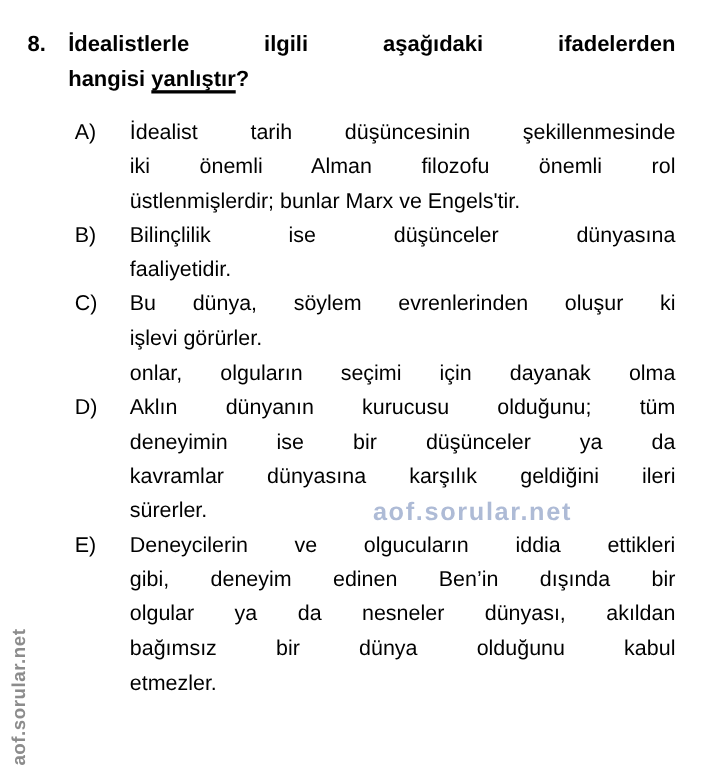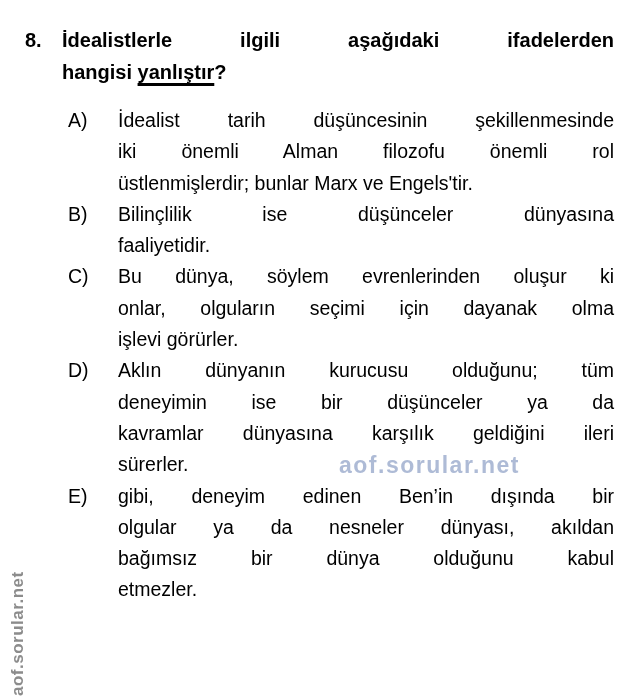--- a/index.html
+++ b/index.html
@@ -102,36 +102,37 @@
         <div class="opt-letter">B)</div>
         <div class="opt-text">
           <div class="opt-line just">Bilinçlilik ise düşünceler dünyasına</div>
           <div class="opt-line">faaliyetidir.</div>
         </div>
       </div>
       <div class="option">
         <div class="opt-letter">C)</div>
         <div class="opt-text">
           <div class="opt-line just">Bu dünya, söylem evrenlerinden oluşur ki</div>
+          <div class="opt-line">işlevi görürler.</div>
           <div class="opt-line just">onlar, olguların seçimi için dayanak olma</div>
-          <div class="opt-line">işlevi görürler.</div>
         </div>
       </div>
       <div class="option">
         <div class="opt-letter">D)</div>
         <div class="opt-text">
           <div class="opt-line just">Aklın dünyanın kurucusu olduğunu; tüm</div>
           <div class="opt-line just">deneyimin ise bir düşünceler ya da</div>
           <div class="opt-line just">kavramlar dünyasına karşılık geldiğini ileri</div>
           <div class="opt-line">sürerler.</div>
         </div>
       </div>
       <div class="option">
         <div class="opt-letter">E)</div>
         <div class="opt-text">
+          <div class="opt-line just">Deneycilerin ve olgucuların iddia ettikleri</div>
           <div class="opt-line just">gibi, deneyim edinen Ben’in dışında bir</div>
           <div class="opt-line just">olgular ya da nesneler dünyası, akıldan</div>
           <div class="opt-line just">bağımsız bir dünya olduğunu kabul</div>
           <div class="opt-line">etmezler.</div>
         </div>
       </div>
     </div>
 
   <div class="wm-mid">aof.sorular.net</div>
   <div class="wm-side">aof.sorular.net</div>

